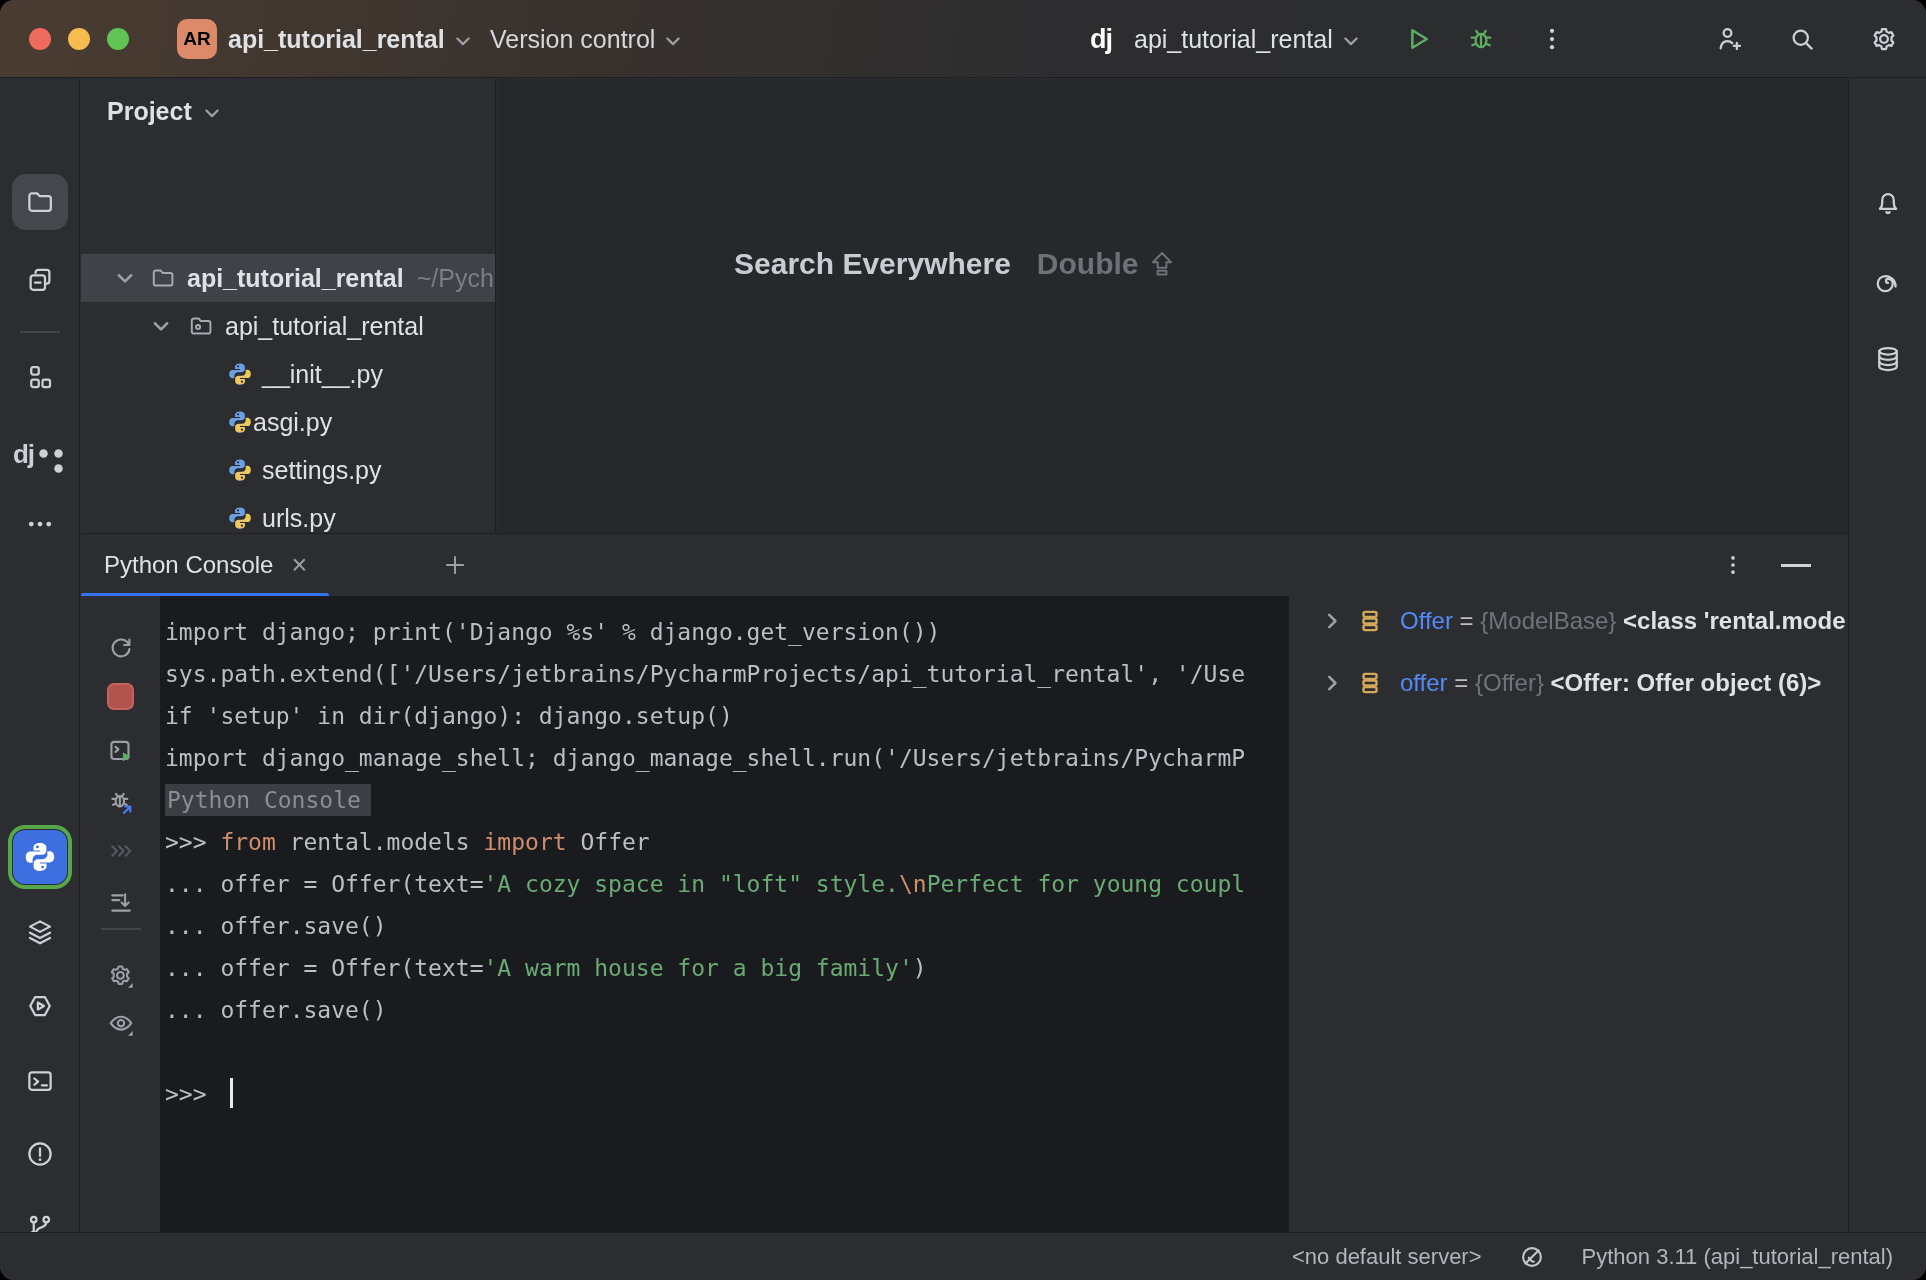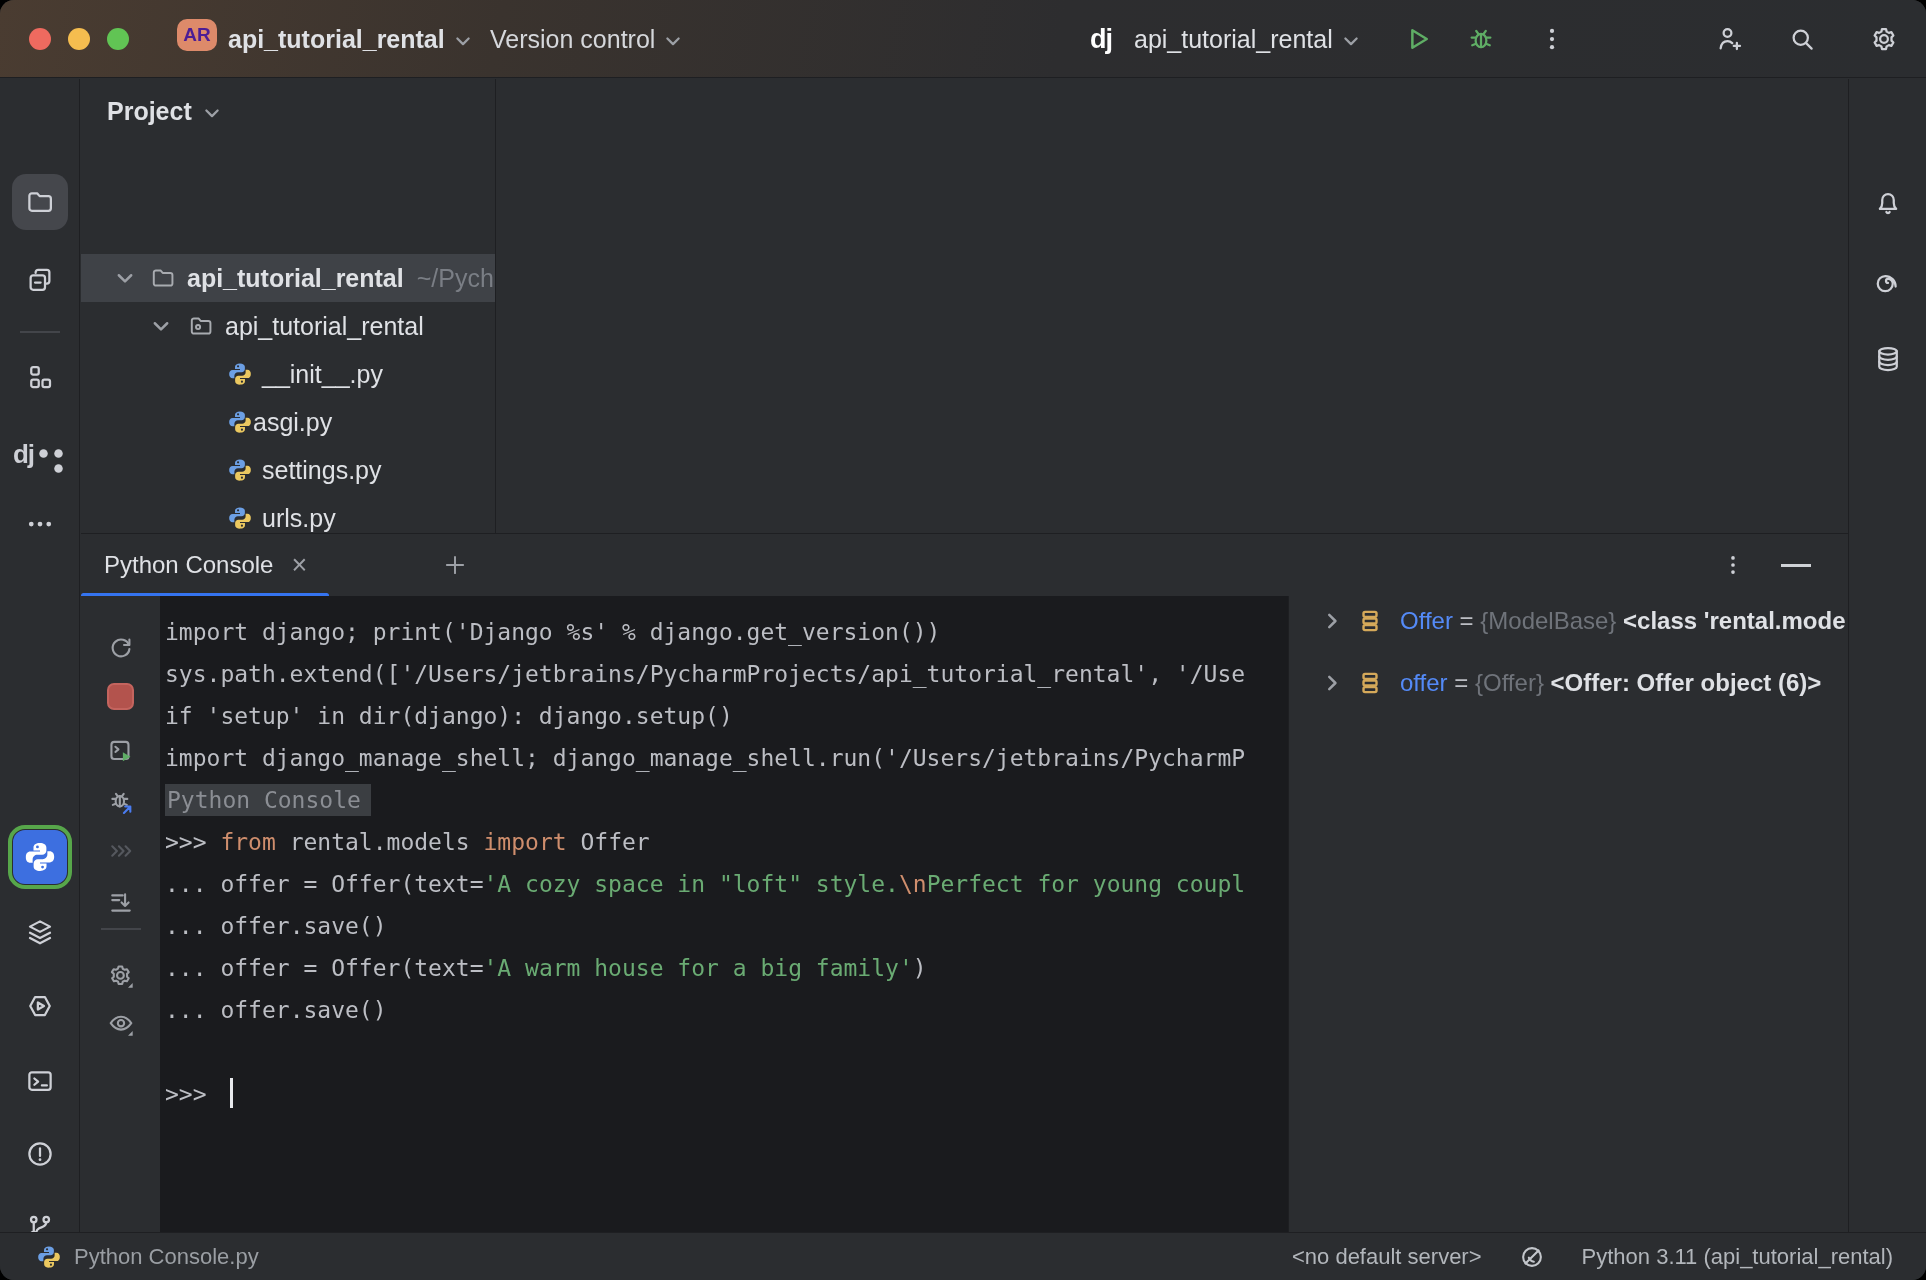--- a/index.html
+++ b/index.html
@@ -19,22 +19,22 @@
   svg .sq-b{stroke:#4a7cf0;stroke-width:2.2;}
   svg .sq-g{stroke:#8a8e94;stroke-width:2.2;}
 
   
   .titlebar{position:absolute;left:0;top:0;width:1926px;height:78px;
     background:linear-gradient(100deg,#4a3c31 0%,#3a332e 26%,#2d2d2f 55%,#2b2d30 100%);
     border-bottom:1px solid var(--border);}
   .traffic{position:absolute;top:28px;left:29px;display:flex;gap:17px;}
   .traffic span{width:22px;height:22px;border-radius:50%;display:block;}
   .t-red{background:#ee6a5f;} .t-yellow{background:#f5bd4f;} .t-green{background:#61c454;}
-  .avatar{position:absolute;left:177px;top:19px;width:40px;height:32px;border-radius:10px;background:#dd8a6a;
-    color:#4c1d95;font-size:19px;font-weight:700;display:flex;align-items:center;justify-content:center;text-align:right;}
+  .avatar{position:absolute;left:177px;top:19px;width:40px;height:40px;border-radius:10px;background:#dd8a6a;
+    color:#000000;font-size:19px;font-weight:700;display:flex;align-items:center;justify-content:center;text-align:right;}
   .tb-menu{position:absolute;top:0;height:78px;display:flex;align-items:center;gap:8px;font-size:25px;color:var(--text);}
   .tb-menu .chev{color:#9da0a6;width:20px;height:20px;margin-top:4px;}
   #menu-project{left:228px;font-weight:700;}
   #menu-vcs{left:490px;font-weight:400;color:#d5d7db;}
   .dj-logo{position:absolute;left:1090px;top:0;height:78px;display:flex;align-items:center;
     font-weight:800;font-size:27px;color:#fff;letter-spacing:-1px;}
   #run-config{left:1134px;font-weight:500;}
   .tb-icon{position:absolute;top:0;height:78px;width:44px;display:flex;align-items:center;justify-content:center;color:#ced0d6;}
   .tb-icon svg{width:30px;height:30px;}
   .green-icon{color:var(--green);}
@@ -365,20 +365,34 @@
             <svg viewBox="0 0 24 24" style="stroke:none">
               <path fill="#6C9FE4" d="M11.9 2.2c-2.7 0-4.5 1.2-4.5 3.2v2h4.6v.8H5.2C3.1 8.2 2 9.8 2 12.1c0 2.3 1.1 3.9 3.2 3.9h1.6v-2.3c0-1.8 1.5-3.3 3.3-3.3h3.4c1.7 0 3-1.3 3-3V5.4c0-2-1.9-3.2-4.6-3.2zm-1.7 1.7a1 1 0 110 2 1 1 0 010-2z"></path>
               <path fill="#EBC860" d="M12.1 21.8c2.7 0 4.5-1.2 4.5-3.2v-2H12v-.8h6.8c2.1 0 3.2-1.6 3.2-3.9 0-2.3-1.1-3.9-3.2-3.9h-1.6v2.3c0 1.8-1.5 3.3-3.3 3.3h-3.4c-1.7 0-3 1.3-3 3v2.1c0 2 1.9 3.2 4.6 3.2zm1.7-1.7a1 1 0 110-2 1 1 0 010 2z"></path>
             </svg>
           </span>
           <span class="tree-label" style="left:181px;">urls.py</span>
         </div>
       </div>
   </div>
 
+  <div class="editor">
+    <div class="se-hint">
+      <span class="se-action">Search Everywhere</span>
+      <span class="se-short">
+        <span>Double</span>
+        <span id="shift-glyph">
+            <svg width="30" height="30" viewBox="0 0 24 24" style="stroke-width:1.6">
+              <path d="M12 3.2L4.8 10.6h3.7v4.4h7v-4.4h3.7z"></path>
+              <path d="M8.5 17.4h7v3h-7z"></path>
+            </svg>
+          </span>
+      </span>
+    </div>
+  </div>
 
   <div class="console-panel">
     <div class="console-header">
       <div class="console-tab">
         <span>Python Console</span>
         <span class="tab-close">×</span>
       </div>
       <div class="tab-add">
         <svg viewBox="0 0 24 24">
             <path d="M12 4.5v15M4.5 12h15"></path>
@@ -474,29 +488,20 @@
               <rect x="6" y="9.7" width="12" height="4.6" rx="1.4"></rect>
               <rect x="6" y="15.8" width="12" height="4.6" rx="1.4"></rect>
             </svg>
           </span>
           <span class="var-text"><span class="var-name">offer</span><span class="var-eq"> = </span><span class="var-type">{Offer}</span><span class="var-val"> &lt;Offer: Offer object (6)&gt;</span></span>
         </div>
       </div>
   </div>
 
   <div class="statusbar">
-    <div class="sb-left">
-      <span id="sb-python-icon">
-          <svg viewBox="0 0 24 24" style="stroke:none">
-            <path fill="#6C9FE4" d="M11.9 2.2c-2.7 0-4.5 1.2-4.5 3.2v2h4.6v.8H5.2C3.1 8.2 2 9.8 2 12.1c0 2.3 1.1 3.9 3.2 3.9h1.6v-2.3c0-1.8 1.5-3.3 3.3-3.3h3.4c1.7 0 3-1.3 3-3V5.4c0-2-1.9-3.2-4.6-3.2zm-1.7 1.7a1 1 0 110 2 1 1 0 010-2z"></path>
-            <path fill="#EBC860" d="M12.1 21.8c2.7 0 4.5-1.2 4.5-3.2v-2H12v-.8h6.8c2.1 0 3.2-1.6 3.2-3.9 0-2.3-1.1-3.9-3.2-3.9h-1.6v2.3c0 1.8-1.5 3.3-3.3 3.3h-3.4c-1.7 0-3 1.3-3 3v2.1c0 2 1.9 3.2 4.6 3.2zm1.7-1.7a1 1 0 110-2 1 1 0 010 2z"></path>
-          </svg>
-        </span>
-      <span>Python Console.py</span>
-    </div>
     <div class="sb-right">
       <span>&lt;no default server&gt;</span>
       <span class="sb-icon" id="sb-status-icon">
           <svg viewBox="0 0 24 24">
             <circle cx="12" cy="12" r="7.6"></circle>
             <path d="M6.4 17.6L17.6 6.4"></path>
             <path d="M9.3 12.6a6.3 6.3 0 004.3 3.5"></path>
           </svg>
         </span>
       <span>Python 3.11 (api_tutorial_rental)</span>

